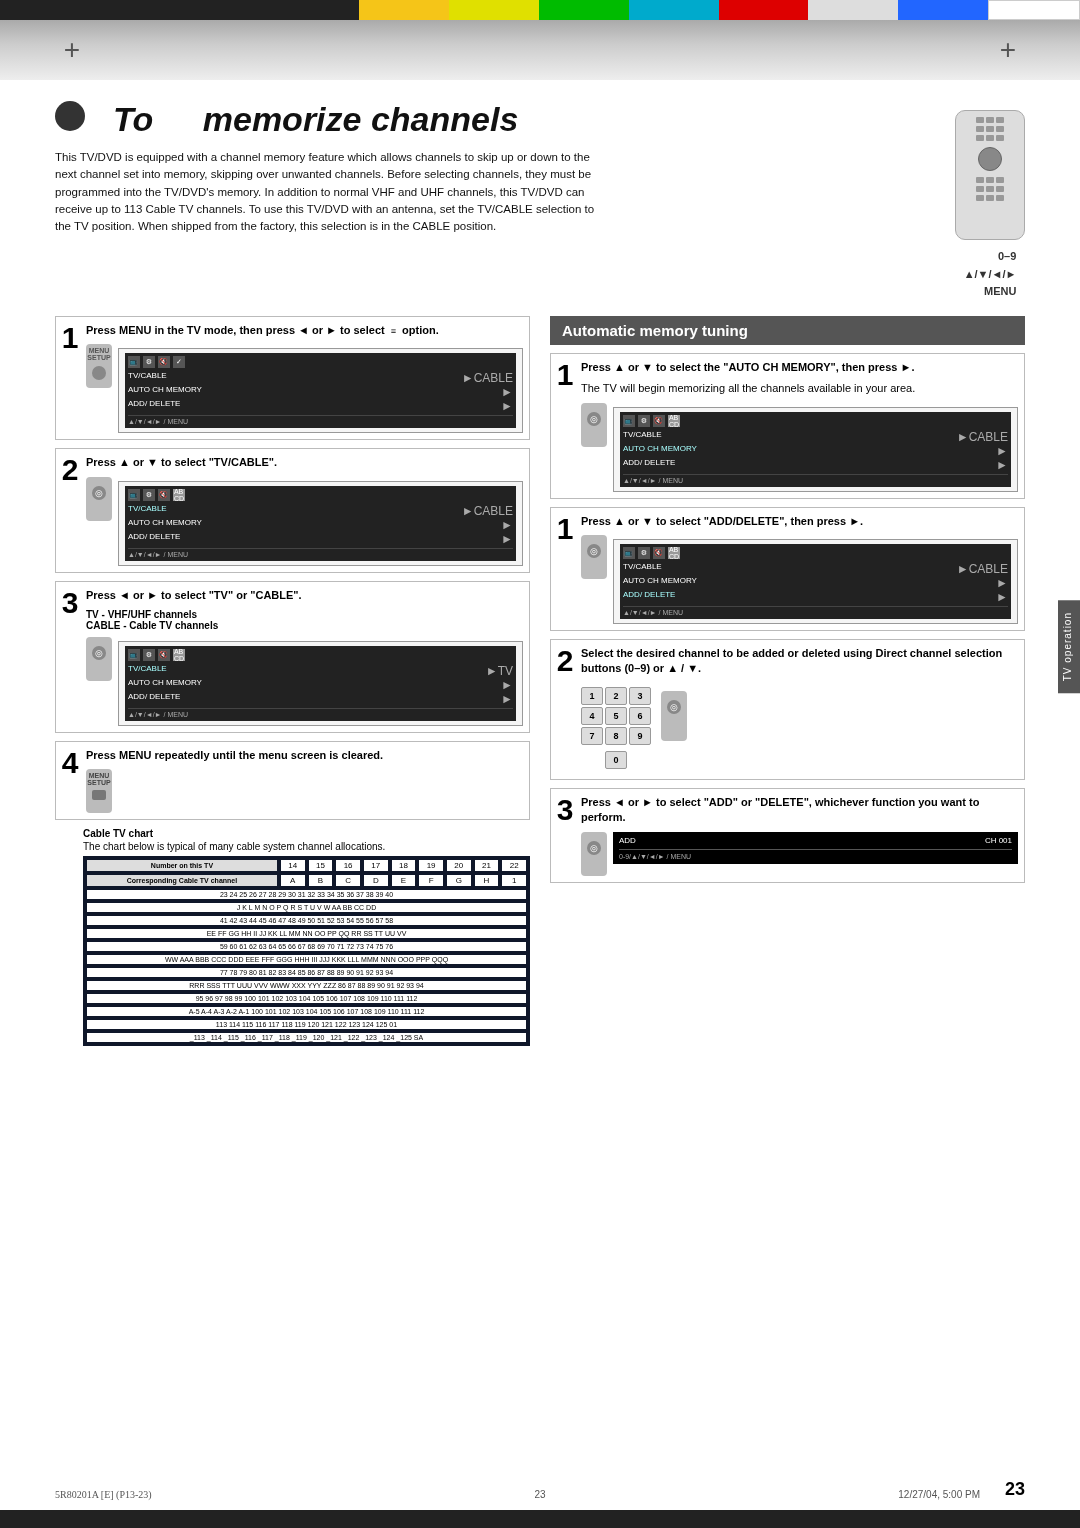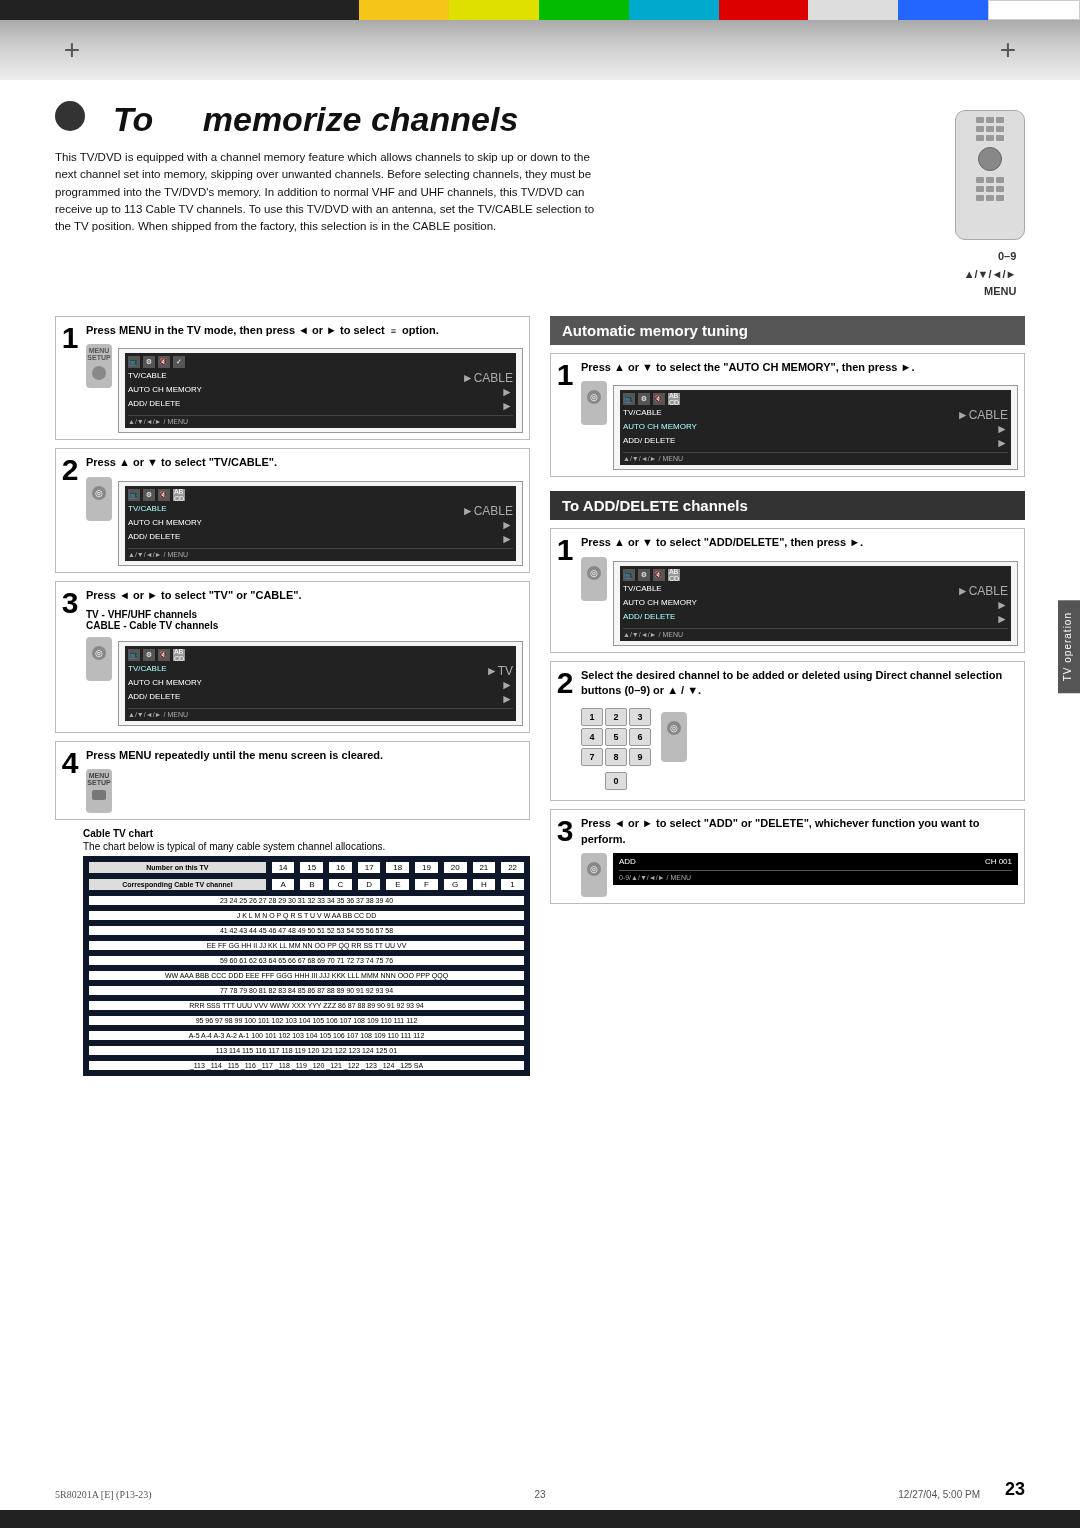--- a/index.html
+++ b/index.html
@@ -309,21 +309,21 @@
     .cable-chart-desc {
       font-size: 10px;
       margin-bottom: 4px;
     }
     .cable-table {
       border-collapse: collapse;
       width: 100%;
       font-size: 8px;
     }
     .cable-table td, .cable-table th {
-      border: 6px solid #0f172a;
+      border: 4px solid #0f172a;
       padding: 1px 2px;
       text-align: center;
       white-space: nowrap;
     }
 
     
     .numpad {
       display: grid;
       grid-template-columns: repeat(3, 22px);
       gap: 2px;
@@ -688,20 +688,21 @@
       <div class="section-header">
         <span>Automatic memory tuning</span>
       </div>
 
       <div class="step-wrapper">
         <div class="step-num-col">
             <span class="step-num-big">1</span>
           </div>
         <div class="step-body">
           <div class="step-text">Press ▲ or ▼ to select the "AUTO CH MEMORY", then press ►.</div>
+          <div class="step-text-normal">The TV will begin memorizing all the channels available in your area.</div>
           <div class="menu-screen-wrapper">
             <div class="mini-remote">
               <div style="width:14px;height:14px;background:#888;border-radius:50%;margin-top:6px;display:flex;align-items:center;justify-content:center;color:#fff;font-size:9px">◎</div>
             </div>
             <div style="flex:1">
               <div class="menu-screen">
                 <div class="menu-display">
                   <div class="menu-icons-row">
                     <div class="menu-icon-box">📺</div>
                     <div class="menu-icon-box">⚙</div>
@@ -721,23 +722,20 @@
                       <span class="menu-arrow">►</span>
                     </div>
                   <div class="menu-bottom-label">▲/▼/◄/► / MENU</div>
                 </div>
               </div>
             </div>
           </div>
         </div>
       </div>
 
-      <div class="section-header-dark" style="margin-top:14px">
-        <span>To ADD/DELETE channels</span>
-      </div>
 
       <div class="step-wrapper">
         <div class="step-num-col">
             <span class="step-num-big">1</span>
           </div>
         <div class="step-body">
           <div class="step-text">Press ▲ or ▼ to select "ADD/DELETE", then press ►.</div>
           <div class="menu-screen-wrapper">
             <div class="mini-remote">
               <div style="width:14px;height:14px;background:#888;border-radius:50%;margin-top:6px;display:flex;align-items:center;justify-content:center;color:#fff;font-size:9px">◎</div>

